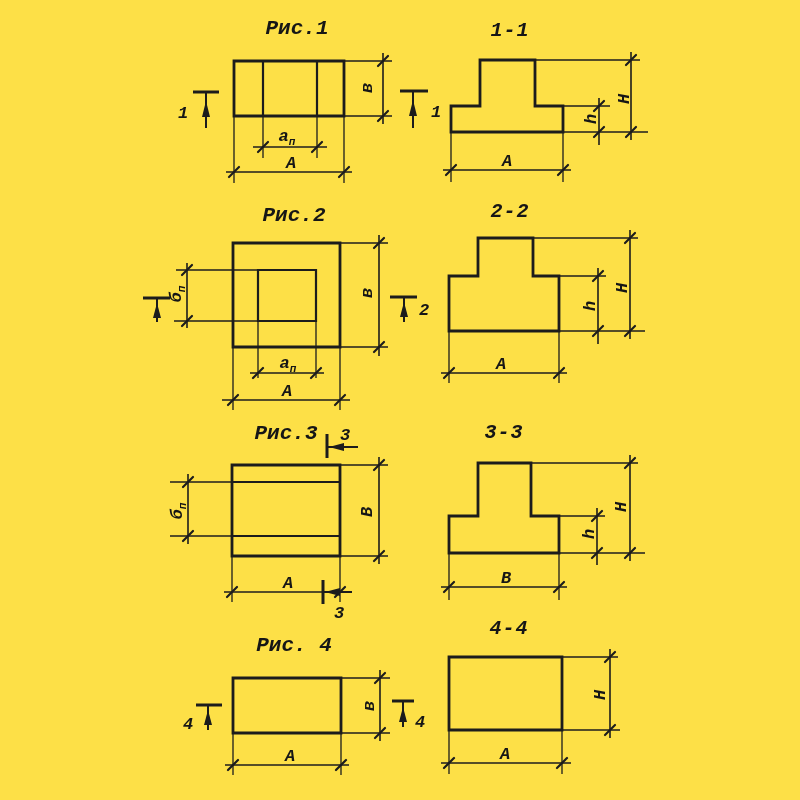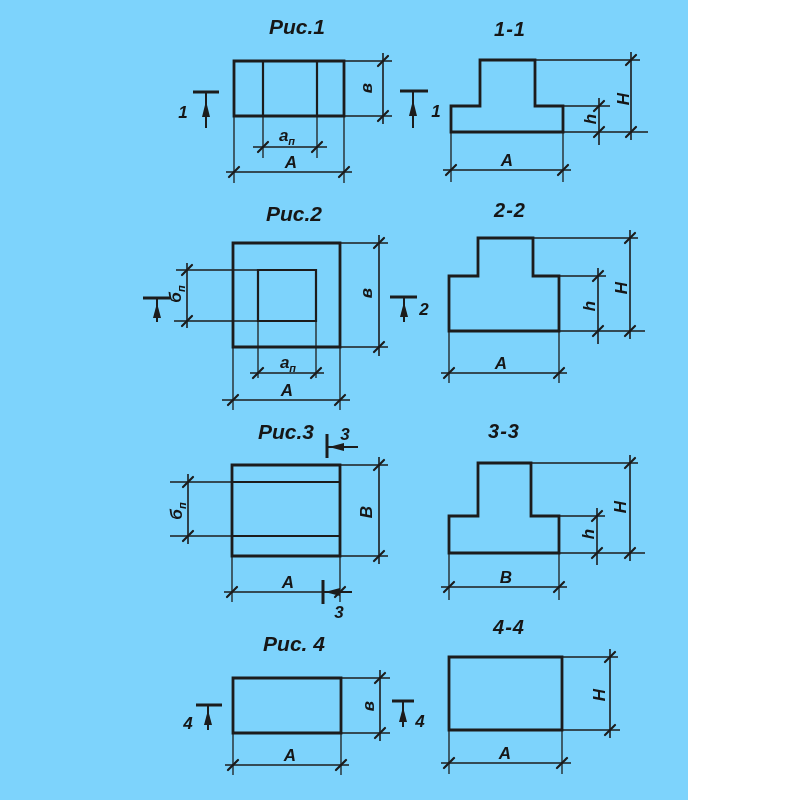--- a/index.html
+++ b/index.html
@@ -1,17 +1,17 @@
 <!DOCTYPE html>
 <html><head>
 <meta charset="utf-8">
 <style>
   html,body{margin:0;padding:0;background:#ffffff;}
-  #canvas{position:relative;width:688px;height:800px;background:#7dd3fc;overflow:hidden;
-          font-family:Liberation Sans, sans-serif;}
+  #canvas{position:relative;width:800px;height:800px;background:#fde047;overflow:hidden;
+          font-family:Liberation Mono, monospace;}
   svg{position:absolute;left:0;top:0;}
   svg line, svg path, svg polyline{stroke:#1c1c1c;fill:none;}
   svg polygon{fill:#1c1c1c;stroke:none;}
   .outline{stroke-width:2.8;stroke-linejoin:miter;}
   .inner{stroke-width:2.2;}
   .ext{stroke-width:1.3;}
   .dim{stroke-width:1.6;}
   .tk{stroke-width:2.2;stroke-linecap:round;}
   .mbar{stroke-width:3;}
   .mstem{stroke-width:2;}

